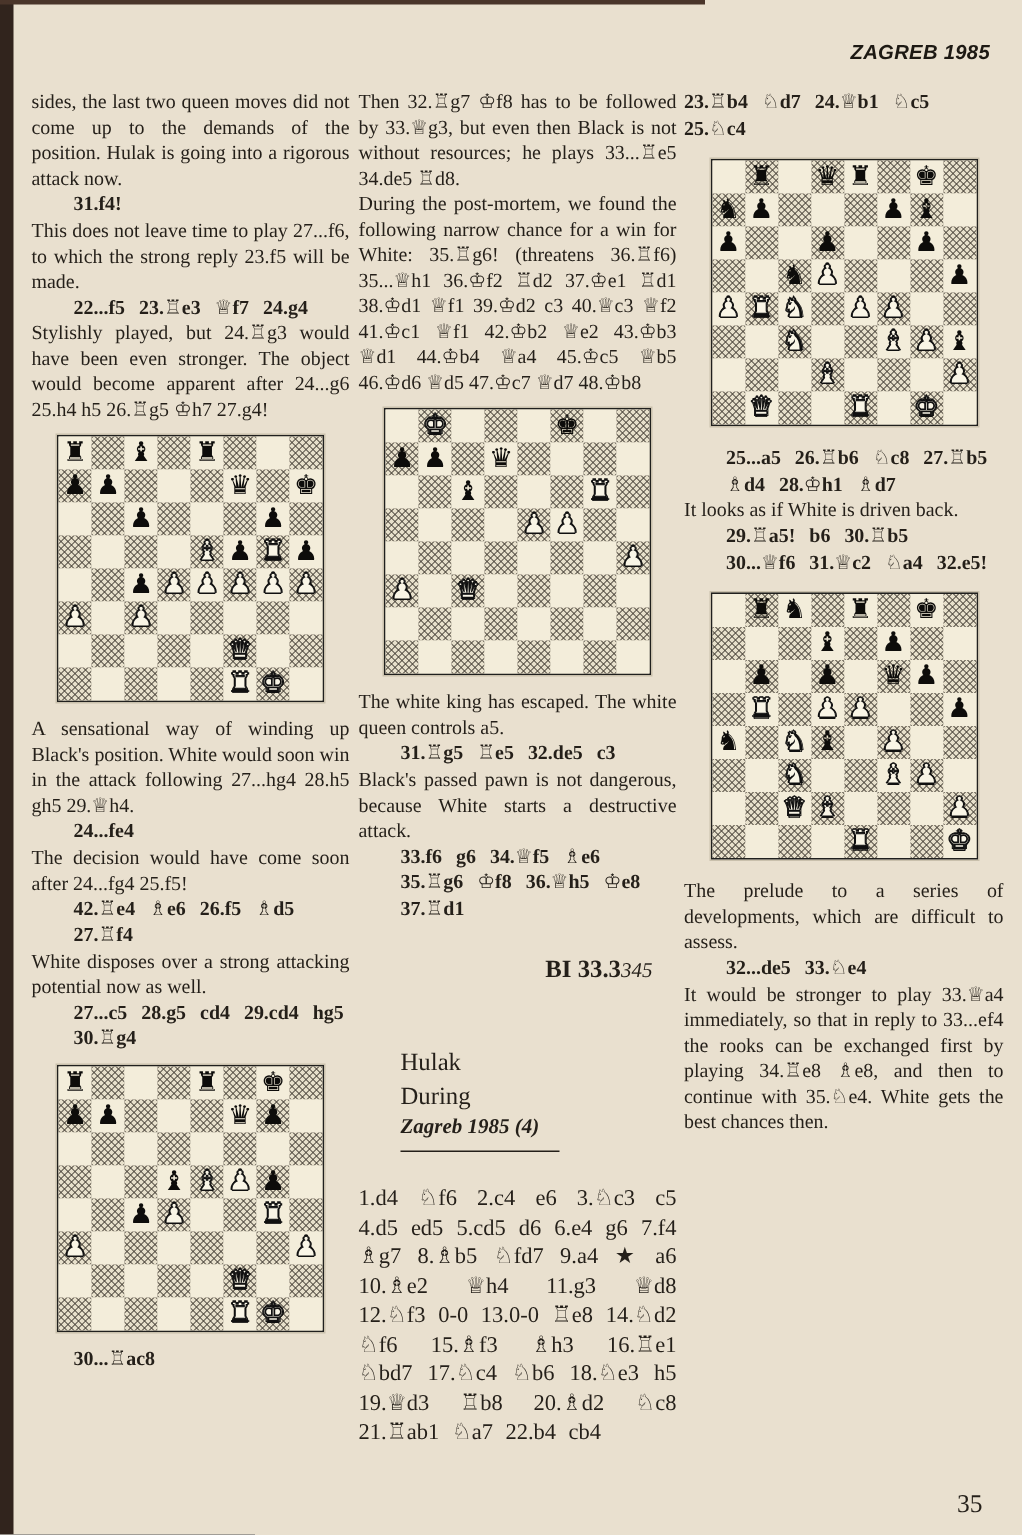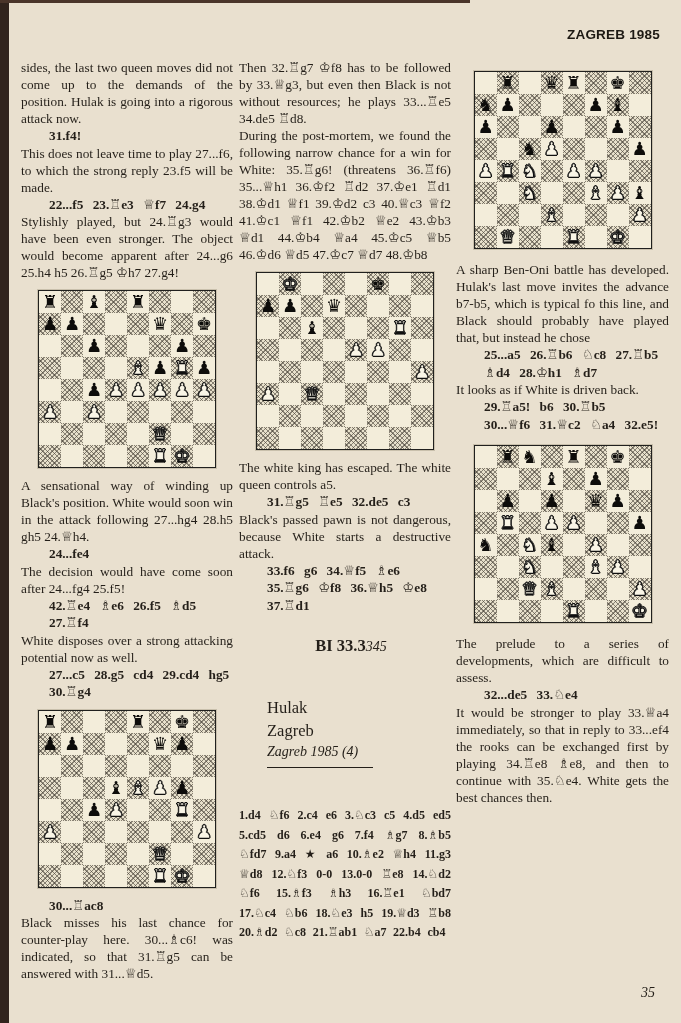--- a/index.html
+++ b/index.html
@@ -6,21 +6,21 @@
   .page{
     position:relative;width:681px;height:1023px;margin:0 auto;
     background:#e9e0cf;overflow:hidden;
     font-family:"Liberation Serif","DejaVu Serif",serif;color:#241f19;
   }
   .edge-strip{position:absolute;left:0;top:0;width:9px;height:1023px;background:#31241d;}
   .top-strip{position:absolute;left:0;top:0;width:470px;height:3px;background:#4a352a;}
   .header{
     position:absolute;top:27px;right:21px;
     font-family:"Liberation Sans","DejaVu Sans",sans-serif;
-    font-weight:bold;font-size:13.5px;letter-spacing:.2px;color:#1d1913;
+    font-weight:bold;font-size:13.5px;letter-spacing:.2px;color:#1d1913;font-style:italic;
   }
   .col{position:absolute;top:59px;}
   .col-left{left:21px;width:212px;}
   .col-mid{left:239px;width:212px;}
   .col-right{left:456px;width:213px;}
   p.body{
     margin:0;font-size:13.3px;line-height:17px;text-align:justify;
     font-family:"Liberation Serif","DejaVu Sans",serif;
   }
   p.moves{
@@ -41,33 +41,33 @@
       repeating-linear-gradient(45deg,rgba(70,64,55,.60) 0 1px,transparent 1px 3.3px),
       repeating-linear-gradient(135deg,rgba(70,64,55,.60) 0 1px,transparent 1px 3.3px);
   }
   .piece{font-family:"DejaVu Sans",sans-serif;font-size:18px;line-height:22px;}
   .piece.b{color:#0d0c0a;}
   .piece.w{
     color:#f9f5e6;-webkit-text-stroke:.7px #101010;
     text-shadow:1px 0 0 #101010,-1px 0 0 #101010,0 1px 0 #101010,0 -1px 0 #101010;
   }
   .game-head{margin-top:22px;padding-left:28px;}
-  .game-code-row{display:flex;align-items:baseline;justify-content:center;padding-right:16px;font-family:Liberation Serif, serif;}
+  .game-code-row{display:flex;align-items:baseline;justify-content:flex-end;padding-right:16px;font-family:Liberation Serif, serif;}
   .game-code{font-weight:bold;font-size:16.5px;}
   .game-num{font-style:italic;font-size:14px;}
   .player{font-size:16.5px;line-height:23px;}
   .players{margin-top:40px;}
-  .event{font-style:italic;font-size:14px;margin-top:2px;}
+  .event{font-style:italic;font-size:14px;margin-top:2px;font-weight:bold;}
   .rule{width:106px;height:1px;background:#241f19;margin-top:7px;}
   .score{
-    margin-top:38px;font-weight:bold;font-size:12px;line-height:19.5px;
+    margin-top:22px;font-weight:normal;font-size:15px;line-height:19.5px;
     text-align:justify;word-spacing:.30em;
     font-family:"Liberation Serif","DejaVu Sans",serif;
   }
-  .page-number{position:absolute;bottom:22px;right:26px;font-style:italic;font-size:14px;}
+  .page-number{position:absolute;bottom:10px;right:26px;font-size:17px;}
 </style>
 </head>
 <body>
 
 <div class="page">
   <div class="edge-strip"></div>
   <div class="top-strip"></div>
   <div class="header">ZAGREB 1985</div>
 
   <div class="col col-left">
@@ -183,21 +183,21 @@
         <div class="sq light"></div>
         <div class="sq dark"></div>
         <div class="sq light">
           <span class="piece w">♜</span>
         </div>
         <div class="sq dark">
           <span class="piece w">♚</span>
         </div>
         <div class="sq light"></div>
       </div>
-    <p class="body">A sensational way of winding up Black's position. White would soon win in the attack following 27...hg4 28.h5 gh5 24.♕h4.</p>
+    <p class="body">A sensational way of winding up Black's position. White would soon win in the attack following 27...hg4 28.h5 gh5 29.♕h4.</p>
     <p class="moves">24...fe4</p>
     <p class="body">The decision would have come soon after 24...fg4 25.f5!</p>
     <p class="moves">42.♖e4 ♗e6 26.f5 ♗d5 27.♖f4</p>
     <p class="body">White disposes over a strong attacking potential now as well.</p>
     <p class="moves">27...c5 28.g5 cd4 29.cd4 hg5 30.♖g4</p>
     <div class="diagram">
         <div class="sq light">
           <span class="piece b">♜</span>
         </div>
         <div class="sq dark"></div>
@@ -294,21 +294,20 @@
         <div class="sq dark"></div>
         <div class="sq light">
           <span class="piece w">♜</span>
         </div>
         <div class="sq dark">
           <span class="piece w">♚</span>
         </div>
         <div class="sq light"></div>
       </div>
     <p class="moves">30...♖ac8</p>
-    <p class="body">Black misses his last chance for counter-play here. 30...♗c6! was indicated, so that 31.♖g5 can be answered with 31...♕d5.</p>
   </div>
 
   <div class="col col-mid">
     <p class="body">Then 32.♖g7 ♔f8 has to be followed by 33.♕g3, but even then Black is not without resources; he plays 33...♖e5 34.de5 ♖d8.</p>
     <p class="body">During the post-mortem, we found the following narrow chance for a win for White: 35.♖g6! (threatens 36.♖f6) 35...♕h1 36.♔f2 ♖d2 37.♔e1 ♖d1 38.♔d1 ♕f1 39.♔d2 c3 40.♕c3 ♕f2 41.♔c1 ♕f1 42.♔b2 ♕e2 43.♔b3 ♕d1 44.♔b4 ♕a4 45.♔c5 ♕b5 46.♔d6 ♕d5 47.♔c7 ♕d7 48.♔b8</p>
     <div class="diagram">
         <div class="sq light"></div>
         <div class="sq dark">
           <span class="piece w">♚</span>
         </div>
@@ -402,30 +401,31 @@
     <p class="body">Black's passed pawn is not dangerous, because White starts a destructive attack.</p>
     <p class="moves">33.f6 g6 34.♕f5 ♗e6 35.♖g6 ♔f8 36.♕h5 ♔e8 37.♖d1</p>
 
     <div class="game-head">
       <div class="game-code-row">
         <span class="game-code">BI 33.3</span>
         <span class="game-num">345</span>
       </div>
       <div class="players">
         <div class="player">Hulak</div>
-        <div class="player">Zagreb</div>
+        <div class="player">During</div>
       </div>
       <div class="event">Zagreb 1985 (4)</div>
       <div class="rule"></div>
     </div>
 
     <p class="score">1.d4 ♘f6 2.c4 e6 3.♘c3 c5 4.d5 ed5 5.cd5 d6 6.e4 g6 7.f4 ♗g7 8.♗b5 ♘fd7 9.a4 ★ a6 10.♗e2 ♕h4 11.g3 ♕d8 12.♘f3 0-0 13.0-0 ♖e8 14.♘d2 ♘f6 15.♗f3 ♗h3 16.♖e1 ♘bd7 17.♘c4 ♘b6 18.♘e3 h5 19.♕d3 ♖b8 20.♗d2 ♘c8 21.♖ab1 ♘a7 22.b4 cb4</p>
   </div>
 
   <div class="col col-right">
+    <p class="moves" style="padding-left:0;">23.♖b4 ♘d7 24.♕b1 ♘c5 25.♘c4</p>
     <div class="diagram" style="margin-top:12px;margin-bottom:12px;">
         <div class="sq light"></div>
         <div class="sq dark">
           <span class="piece b">♜</span>
         </div>
         <div class="sq light"></div>
         <div class="sq dark">
           <span class="piece b">♛</span>
         </div>
         <div class="sq light">
@@ -534,21 +534,20 @@
         <div class="sq light"></div>
         <div class="sq dark">
           <span class="piece w">♜</span>
         </div>
         <div class="sq light"></div>
         <div class="sq dark">
           <span class="piece w">♚</span>
         </div>
         <div class="sq light"></div>
       </div>
-    <p class="body">A sharp Ben-Oni battle has developed. Hulak's last move invites the advance b7-b5, which is typical fo this line, and Black should probably have played that, but instead he chose</p>
     <p class="moves">25...a5 26.♖b6 ♘c8 27.♖b5 ♗d4 28.♔h1 ♗d7</p>
     <p class="body">It looks as if White is driven back.</p>
     <p class="moves">29.♖a5! b6 30.♖b5</p>
     <p class="moves">30...♕f6 31.♕c2 ♘a4 32.e5!</p>
     <div class="diagram" style="margin-top:12px;margin-bottom:12px;">
         <div class="sq light"></div>
         <div class="sq dark">
           <span class="piece b">♜</span>
         </div>
         <div class="sq light">

